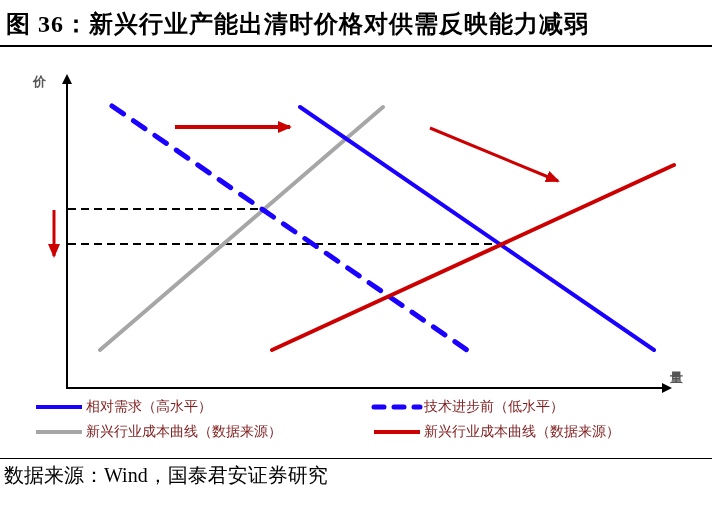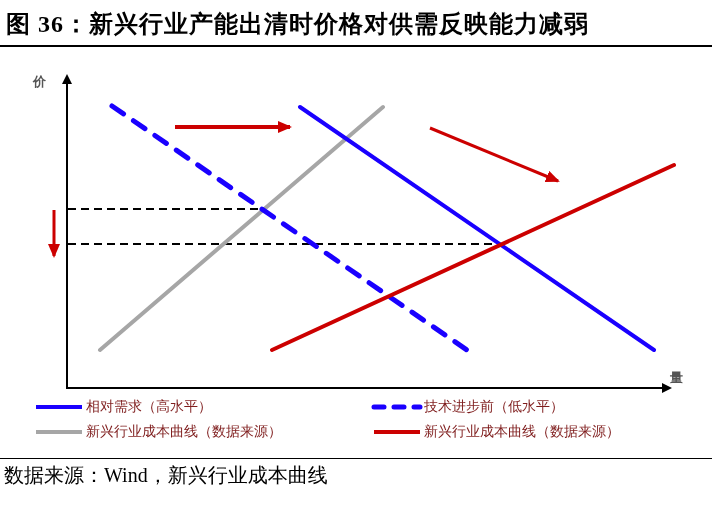--- a/index.html
+++ b/index.html
@@ -55,13 +55,13 @@
     <line x1="374" y1="432" x2="420" y2="432" stroke="#cc0000" stroke-width="4"></line>
   </g>
 </svg>
 
 <div class="legend-item" style="left:86px; top:398px;">相对需求（高水平）</div>
 <div class="legend-item" style="left:424px; top:398px;">技术进步前（低水平）</div>
 <div class="legend-item" style="left:86px; top:423px;">新兴行业成本曲线（数据来源）</div>
 <div class="legend-item" style="left:424px; top:423px;">新兴行业成本曲线（数据来源）</div>
 
 <div class="rule-bottom"></div>
-<div class="source">数据来源：Wind，新兴行业成本曲线</div>
+<div class="source">数据来源：Wind，国泰君安证券研究</div>
 
 </body></html>

